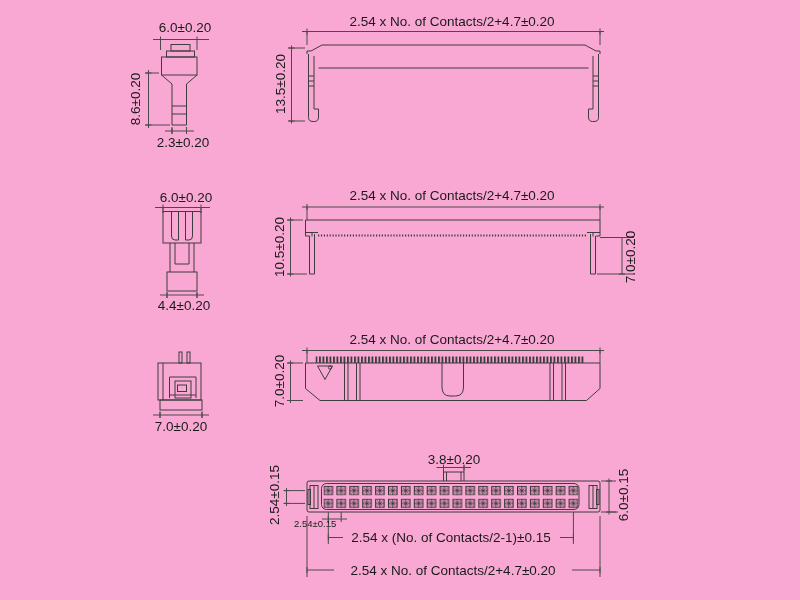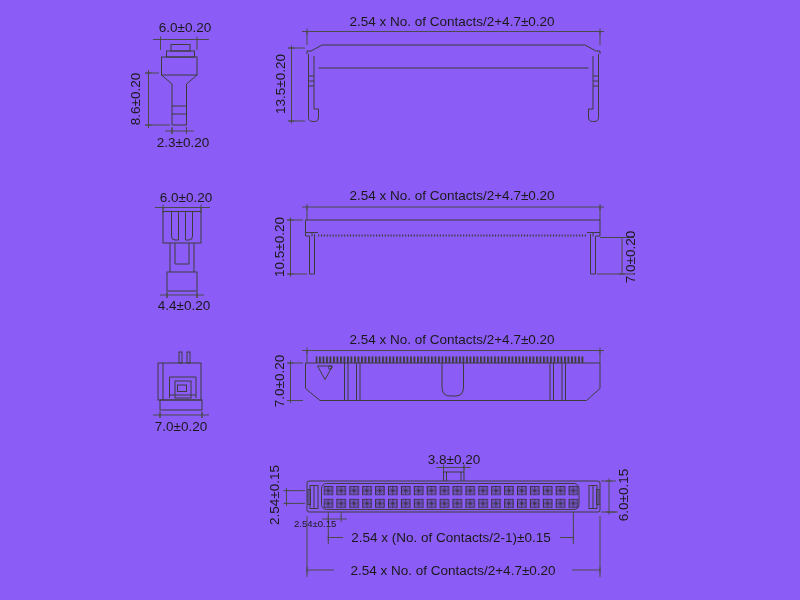--- a/index.html
+++ b/index.html
@@ -1,16 +1,16 @@
 <!DOCTYPE html>
 <html><head>
 <meta charset="utf-8">
 <style>
   html,body{margin:0;padding:0;background:#ffffff;}
-  .stage{position:relative;width:800px;height:600px;background:#8b5cf6;overflow:hidden;}
+  .stage{position:relative;width:800px;height:600px;background:#f9a8d4;overflow:hidden;}
   svg{display:block;}
   .ln{stroke:#3d3d3d;stroke-width:1;fill:none;}
   .dim{stroke:#4a4a4a;stroke-width:1;fill:none;}
   text{font-family:"Liberation Sans","DejaVu Sans",sans-serif;fill:#1a1a1a;font-size:13.5px;}
   text.small{font-size:9.5px;}
   .mid{text-anchor:middle;}
 </style>
 </head>
 <body>
 

